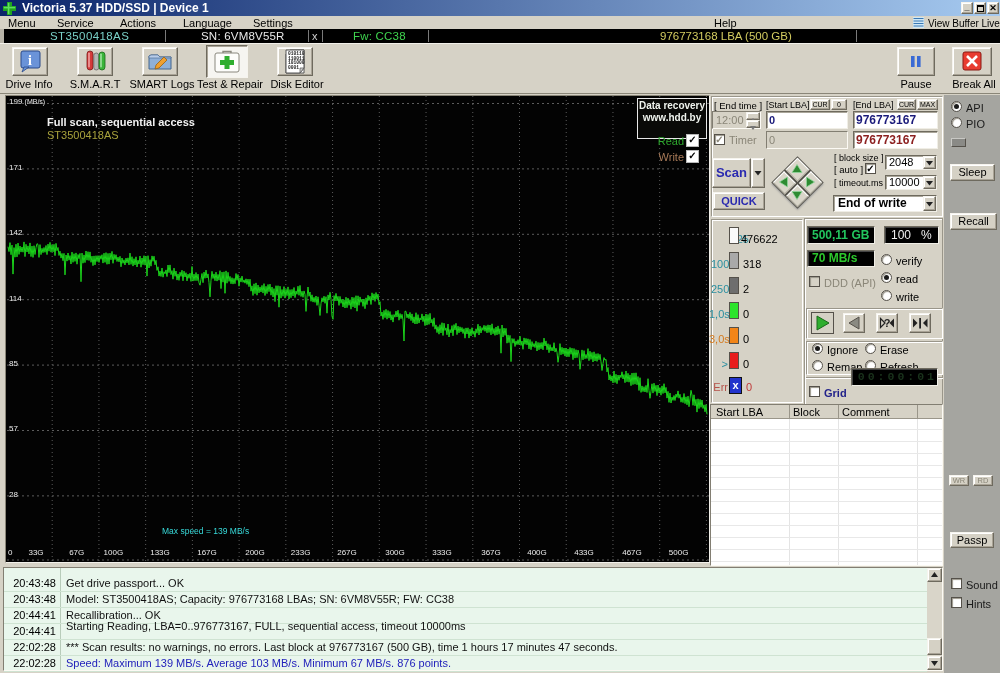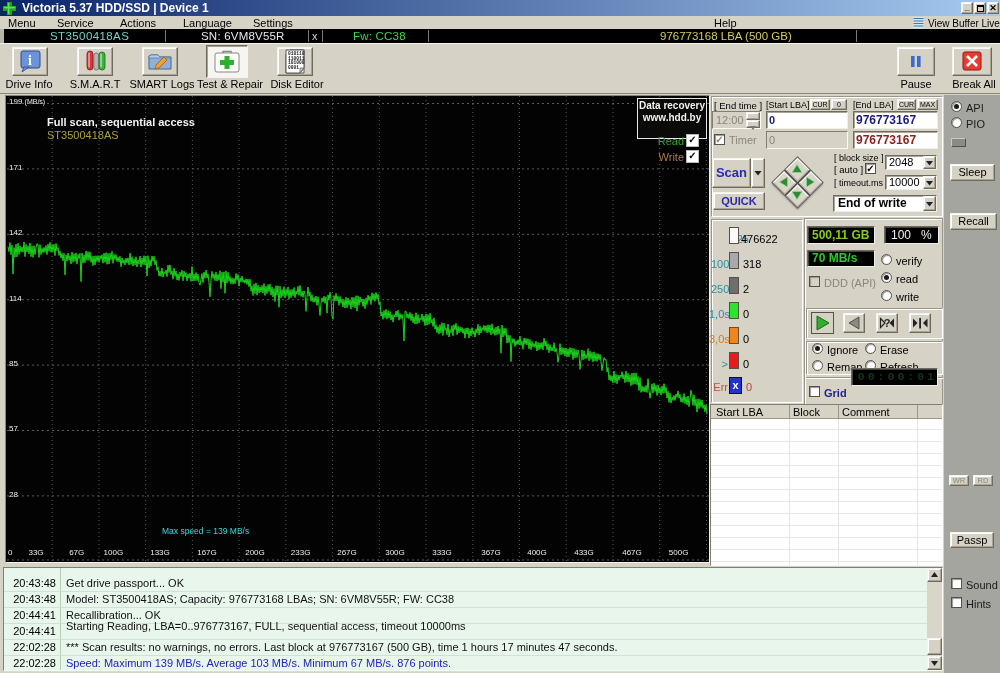--- a/index.html
+++ b/index.html
@@ -260,21 +260,21 @@
 <div class="a" style="left:729px;top:327px;width:10px;height:17px;background:#f28518;border:1px solid #55514a"></div>
 <div class="a lbl" style="left:743px;top:333px">0</div>
 <div class="a lbl" style="left:709px;top:358px;width:19px;text-align:right;color:#2b8fa0">&gt;</div>
 <div class="a" style="left:729px;top:352px;width:10px;height:17px;background:#e81c1c;border:1px solid #55514a"></div>
 <div class="a lbl" style="left:743px;top:358px">0</div>
 <div class="a lbl" style="left:706px;top:381px;width:22px;text-align:right;color:#b5524a">Err</div>
 <div class="a" style="left:729px;top:377px;width:13px;height:17px;background:#2233cc;border:1px solid #111;color:#fff;font:bold 11px 'Liberation Sans';text-align:center;line-height:15px">x</div>
 <div class="a lbl" style="left:746px;top:381px;color:#c03a3a">0</div>
 
 <div class="a" style="left:804px;top:218px;width:139px;height:186px;border-left:1px solid #9a968a;border-right:1px solid #9a968a;border-top:1px solid #9a968a;box-shadow:1px 1px 0 #fff inset"></div>
-<div class="a lcd" style="left:807px;top:226px;width:68px;height:18px;color:#84cc16;font:bold 12px 'Liberation Sans';line-height:16px;padding-left:4px">500,11 GB</div>
+<div class="a lcd" style="left:807px;top:226px;width:68px;height:18px;color:#22c55e;font:bold 12px 'Liberation Sans';line-height:16px;padding-left:4px">500,11 GB</div>
 <div class="a lcd" style="left:884px;top:226px;width:55px;height:18px;color:#f0f0f0;font:12px 'Liberation Sans';line-height:16px;padding-left:6px">100&nbsp;&nbsp;&nbsp;%</div>
 <div class="a lcd" style="left:807px;top:250px;width:68px;height:17px;color:#2cc82c;font:bold 12px 'Liberation Sans';line-height:15px;padding-left:4px">70 MB/s</div>
 <div class="a rad" style="left:881px;top:254px"></div>
 <div class="a lbl" style="left:896px;top:255px">verify</div>
 <div class="a rad" style="left:881px;top:272px">
     <div class="rdot"></div>
   </div>
 <div class="a lbl" style="left:896px;top:273px">read</div>
 <div class="a rad" style="left:881px;top:290px"></div>
 <div class="a lbl" style="left:896px;top:291px">write</div>

